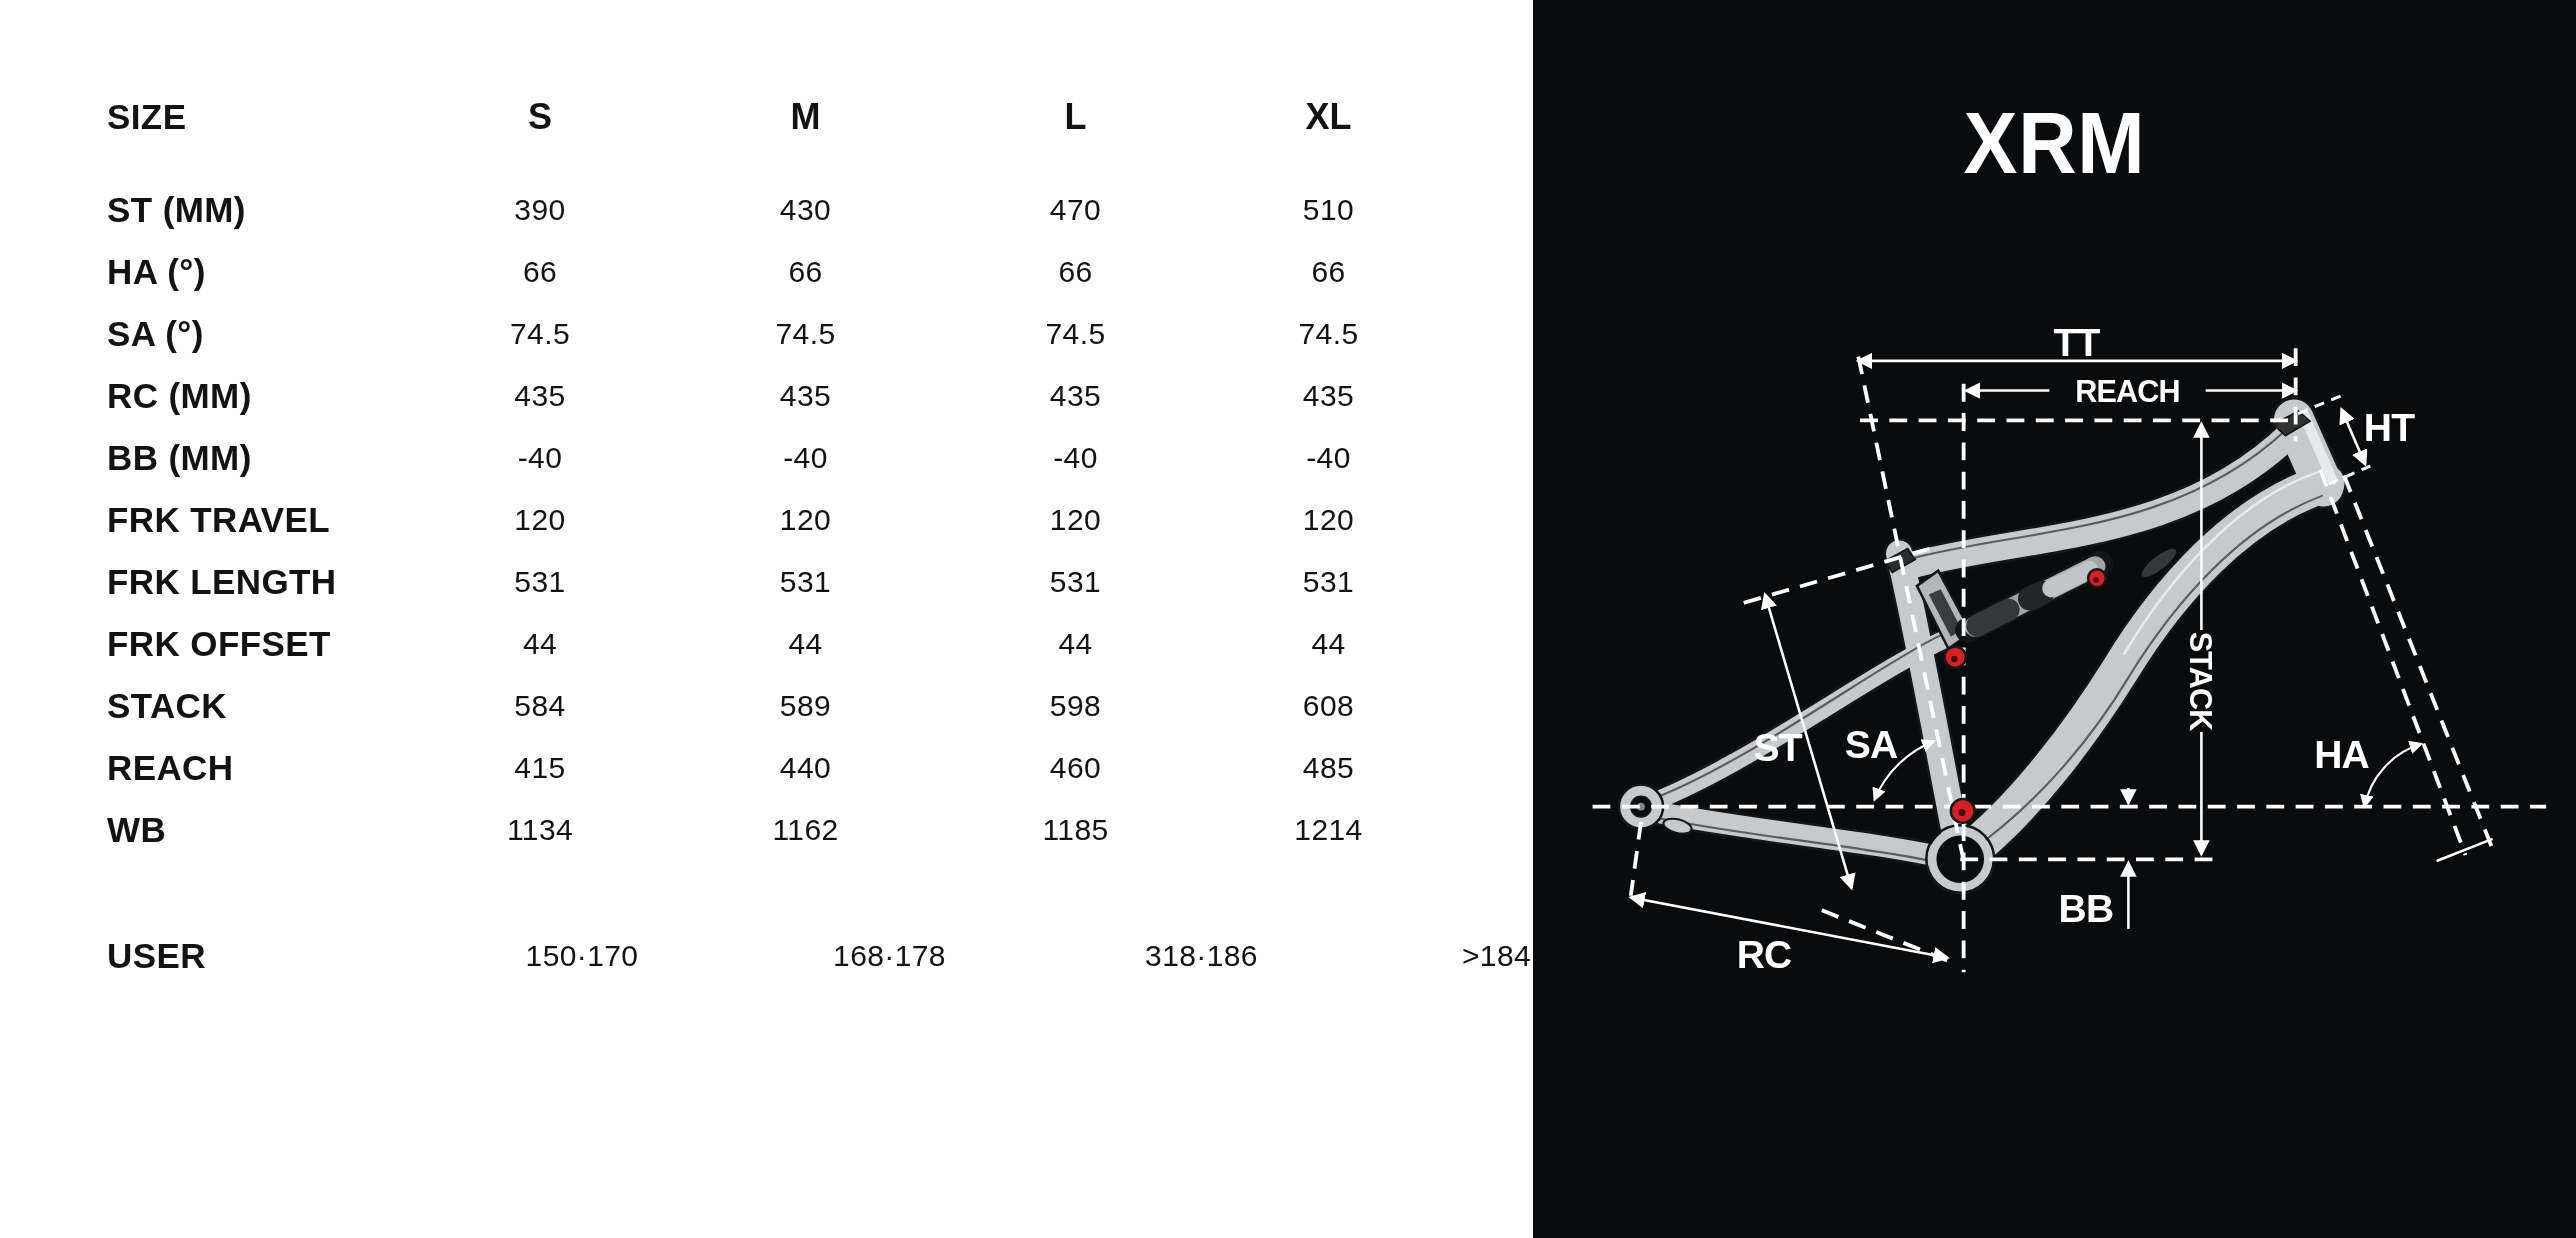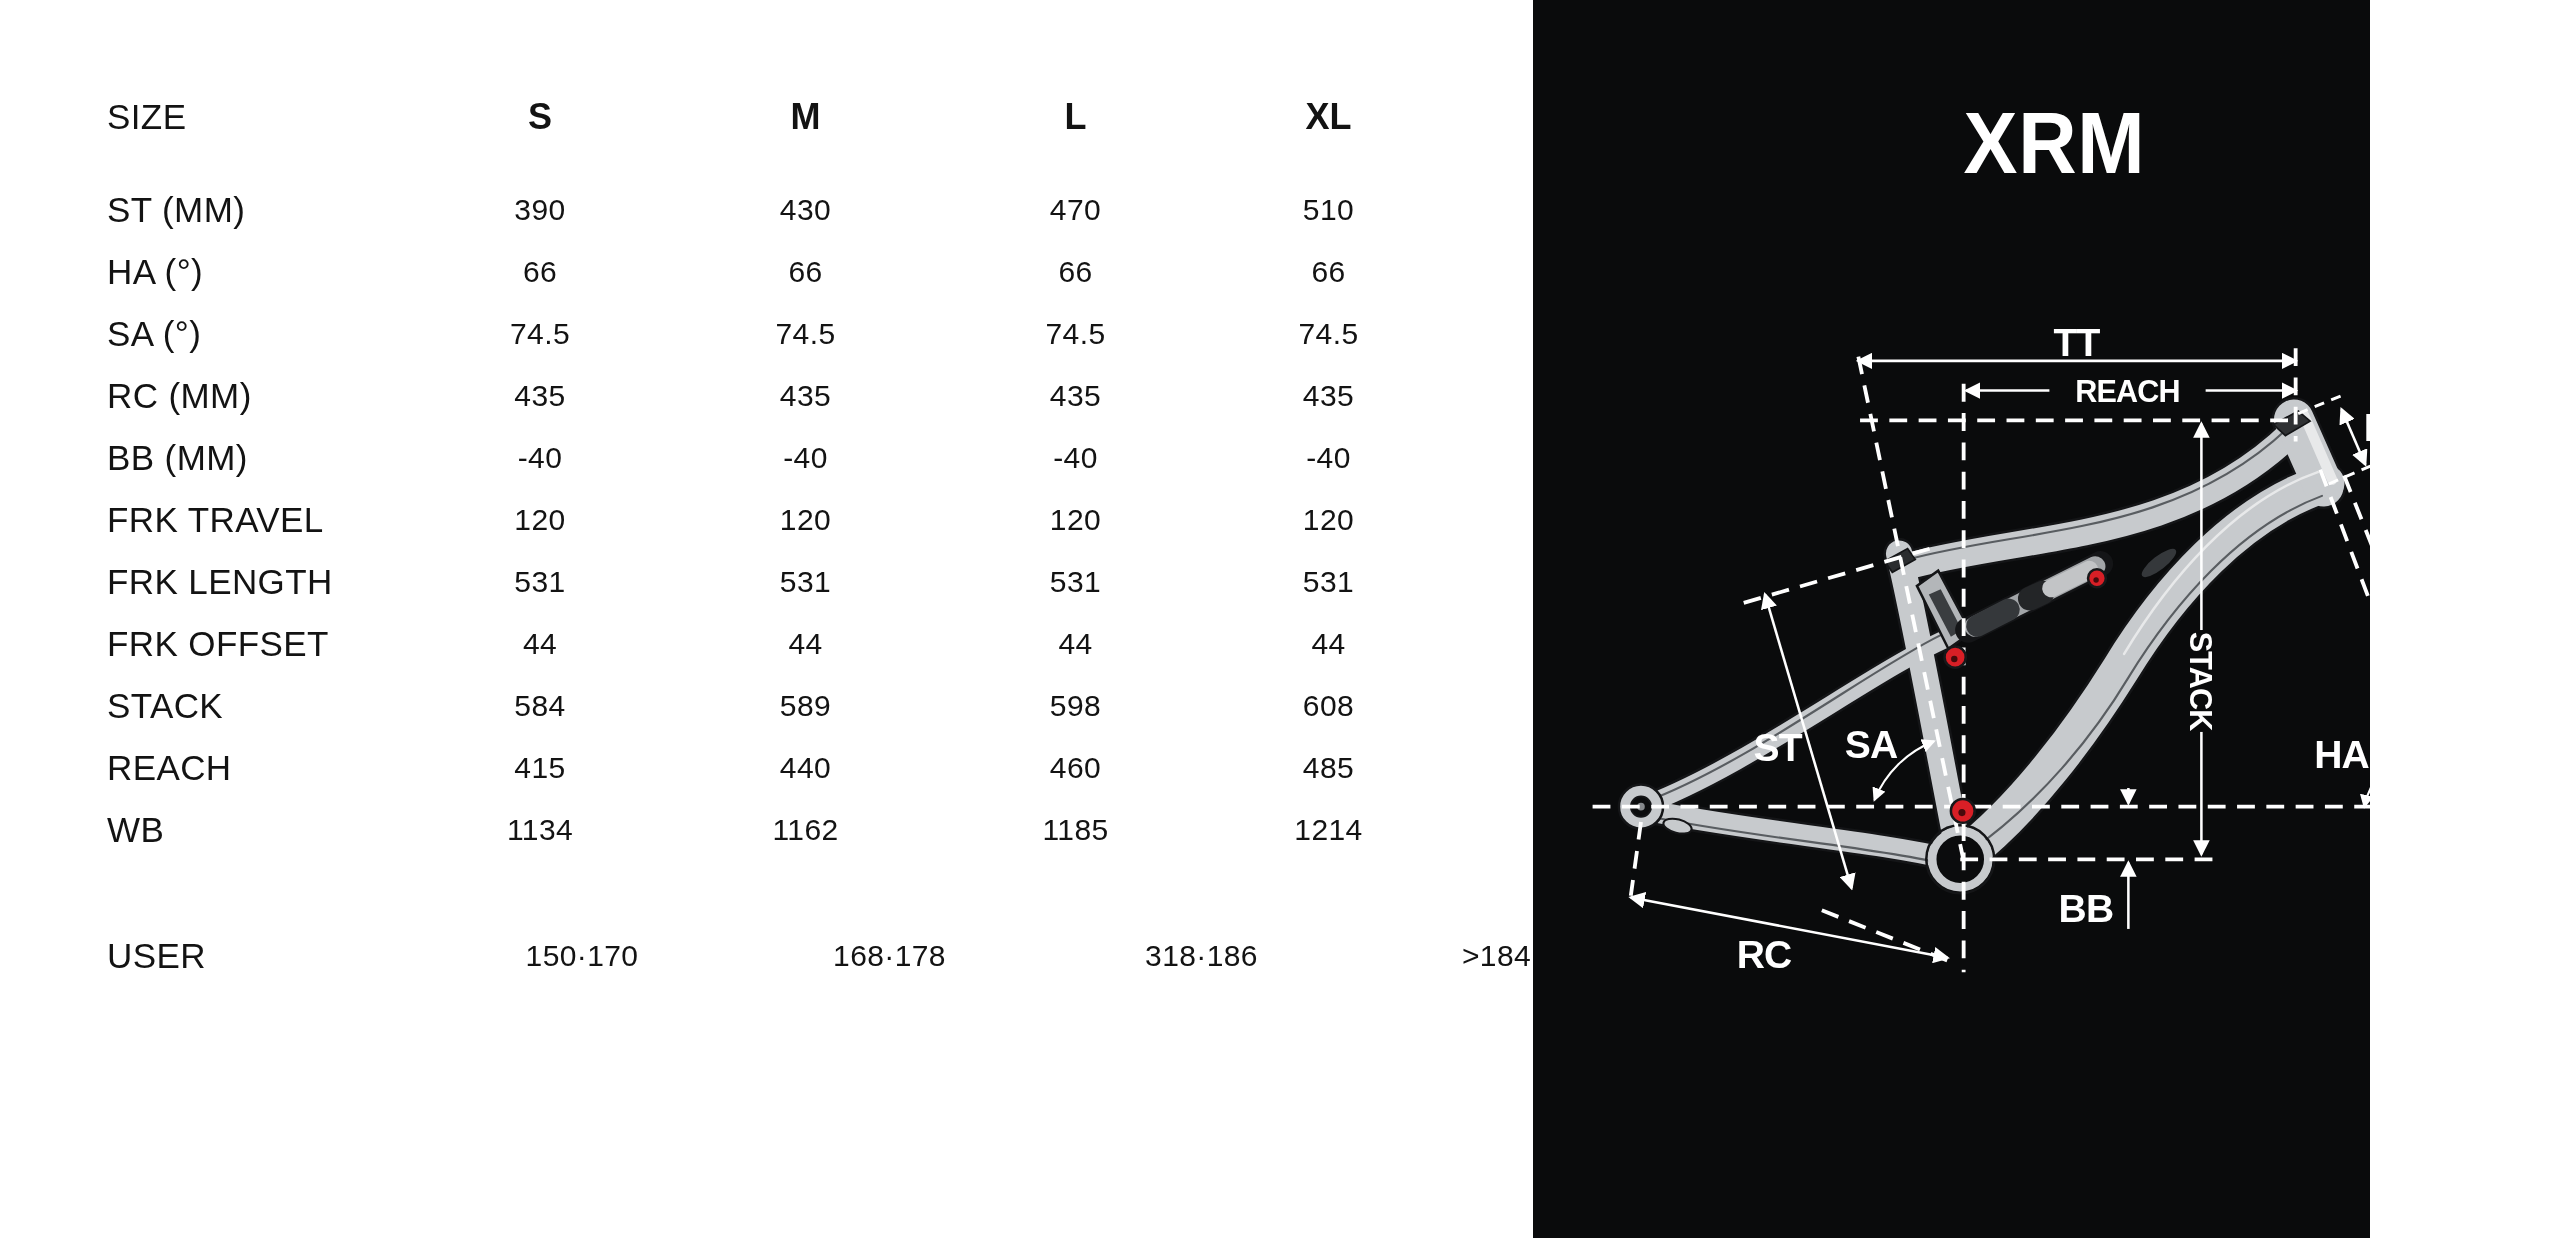--- a/index.html
+++ b/index.html
@@ -3,27 +3,27 @@
 <meta charset="utf-8">
 <style>
   html,body{margin:0;padding:0;background:#ffffff;}
   body{width:2576px;height:1238px;overflow:hidden;font-family:"Liberation Sans",sans-serif;position:relative;}
 
   
   .spec-panel{position:absolute;left:0;top:0;width:1533px;height:1238px;background:#ffffff;}
   .geo-table{position:absolute;left:107px;top:85px;width:1346px;color:#131313;}
   .g-row{display:grid;grid-template-columns:310px 246px 285px 255px 251px;align-items:center;height:62px;}
   .g-row.head{height:63px;margin-bottom:31px;}
-  .g-row .lbl{font-weight:400;font-size:35px;letter-spacing:0.4px;text-align:left;}
+  .g-row .lbl{font-weight:700;font-size:35px;letter-spacing:0.4px;text-align:left;}
   .g-row .col{font-weight:700;font-size:36px;text-align:center;}
   .g-row .val{font-weight:400;font-size:30px;text-align:center;letter-spacing:0.4px;}
   .g-row.user{margin-top:64px;gap:42px;}
 
   
-  .bike-panel{position:absolute;left:1533px;top:0;width:837px;height:1238px;background:#0a0b0c;}
+  .bike-panel{position:absolute;left:1533px;top:0;width:1043px;height:1238px;background:#0a0b0c;}
   .model-title{position:absolute;left:0;top:99px;width:1043px;text-align:center;color:#ffffff;
                font-weight:700;font-size:87px;line-height:1;letter-spacing:0.8px;transform:scaleX(.93);}
   .bike-panel svg{position:absolute;left:0;top:0;}
   .dim-label{fill:#ffffff;font-family:"Liberation Sans",sans-serif;font-weight:700;font-size:46px;
              text-anchor:middle;letter-spacing:-1px;}
   .dim-label.small{font-size:36px;}
 </style>
 </head>
 <body>
 

